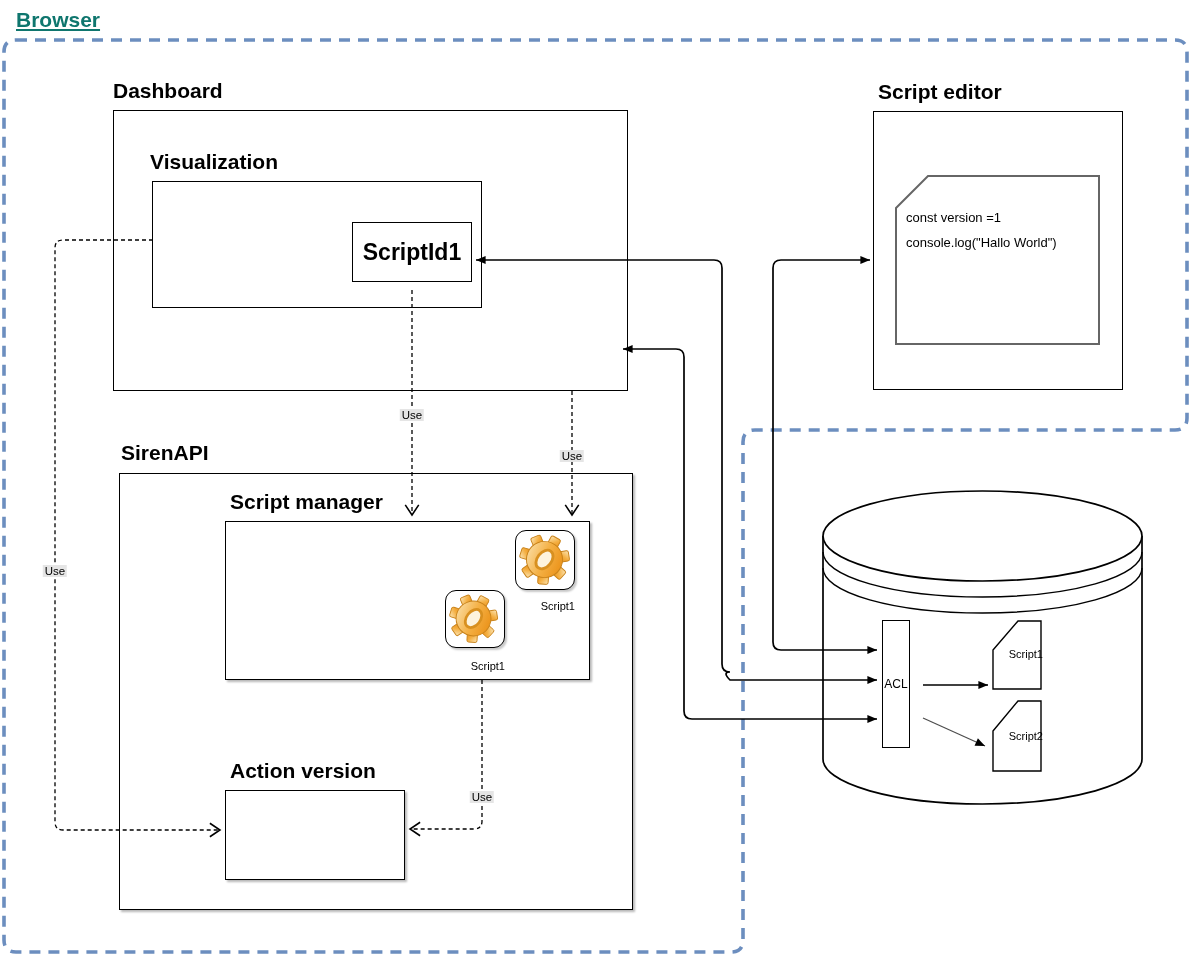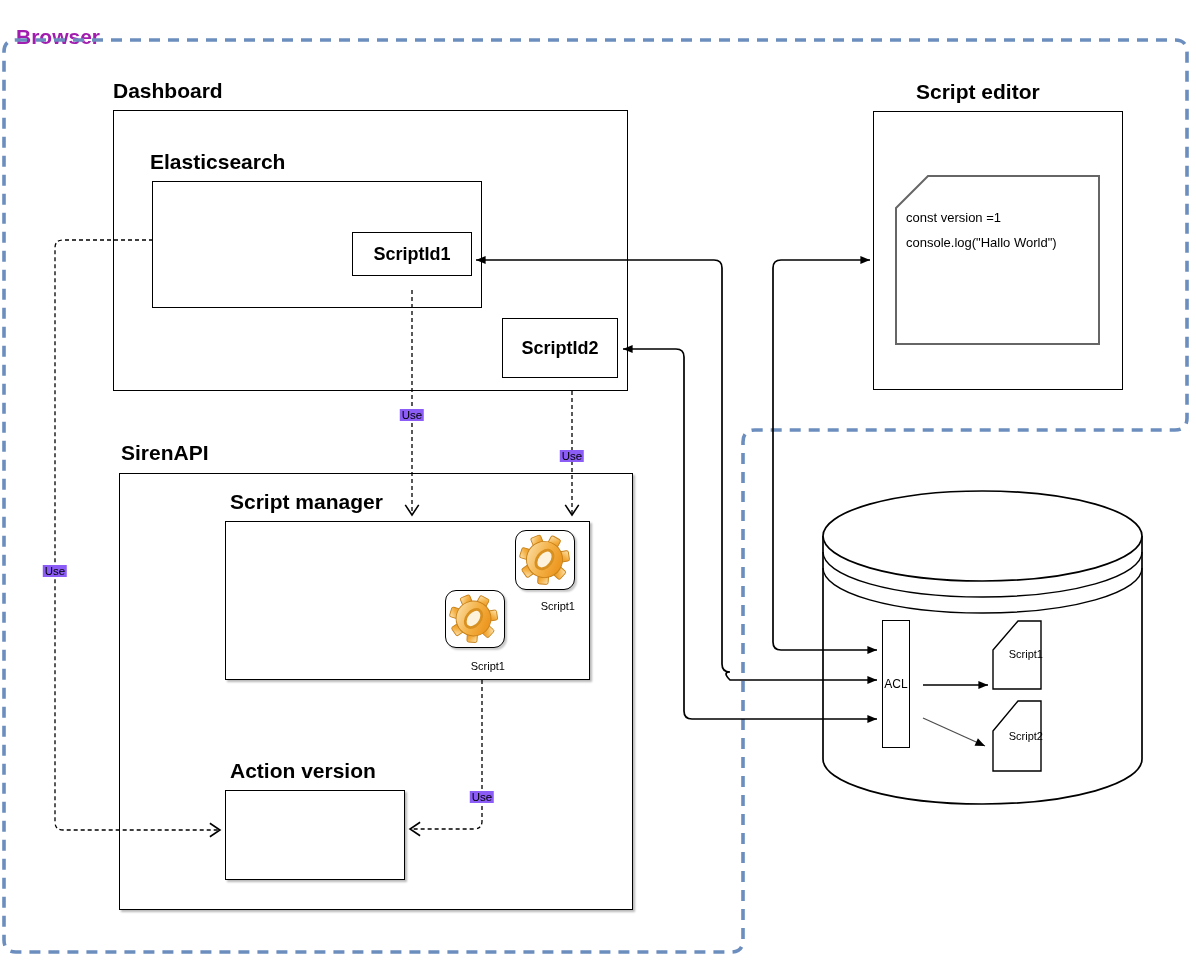--- a/index.html
+++ b/index.html
@@ -17,21 +17,21 @@
     position:absolute;font-size:21px;font-weight:bold;white-space:nowrap;line-height:26px;
   }
   .center-label{
     position:absolute;display:flex;align-items:center;justify-content:center;
     font-weight:bold;box-sizing:border-box;
   }
   .small-label{
     position:absolute;font-size:11px;text-align:right;white-space:nowrap;
   }
   .use-label{
-    position:absolute;font-size:11.5px;background:#8b5cf6;padding:0 2px;
+    position:absolute;font-size:11.5px;background:#e5e5e5;padding:0 2px;
     white-space:nowrap;z-index:6;transform:translate(-50%,-50%);
   }
   .code-text{
     position:absolute;font-size:13px;line-height:20px;white-space:nowrap;
   }
   #edges-layer{position:absolute;left:0;top:0;z-index:5;pointer-events:none;}
   .gear-box{
     position:absolute;border:1.4px solid #000;border-radius:11px;background:#fff;
     box-shadow:2px 2px 2px rgba(0,0,0,0.22);box-sizing:border-box;
   }
@@ -39,33 +39,32 @@
   .overcyl{z-index:2;}
   .es-title{
     position:absolute;z-index:2;font-size:21px;font-weight:bold;text-align:center;
   }
 </style>
 </head>
 <body>
 
 <div class="canvas">
 
-  <div class="frame-title" style="left:16px;top:24px;color:#a21caf;">Browser</div>
+  <div class="frame-title" style="left:16px;top:7px;color:#0f766e;text-decoration:underline;">Browser</div>
 
   <div class="frame-title" style="left:113px;top:78px;">Dashboard</div>
   <div class="box" style="left:113px;top:110px;width:515px;height:281px;"></div>
 
-  <div class="frame-title" style="left:150px;top:149px;">Elasticsearch</div>
+  <div class="frame-title" style="left:150px;top:149px;">Visualization</div>
   <div class="box" style="left:152px;top:181px;width:330px;height:127px;"></div>
 
-  <div class="box center-label" style="left:352px;top:232px;width:120px;height:44px;font-size:18px;">ScriptId1</div>
+  <div class="box center-label" style="left:352px;top:222px;width:120px;height:60px;font-size:23px;">ScriptId1</div>
 
-  <div class="box center-label" style="left:502px;top:318px;width:116px;height:60px;font-size:18px;">ScriptId2</div>
 
-  <div class="frame-title" style="left:916px;top:79px;">Script editor</div>
+  <div class="frame-title" style="left:878px;top:79px;">Script editor</div>
   <div class="box" style="left:873px;top:111px;width:250px;height:279px;"></div>
 
   <svg class="abs" style="left:895px;top:175px;" width="206" height="171" viewBox="0 0 206 171">
     <path d="M 1 33 L 33 1 L 204 1 L 204 169 L 1 169 Z" fill="#ffffff" stroke="#666666" stroke-width="2"></path>
   </svg>
   <div class="code-text" style="left:906px;top:208px;">const version =1</div>
   <div class="code-text" style="left:906px;top:233px;">console.log("Hallo World")</div>
 
   <div class="frame-title" style="left:121px;top:440px;">SirenAPI</div>
   <div class="box shadowed" style="left:119px;top:473px;width:514px;height:437px;"></div>

